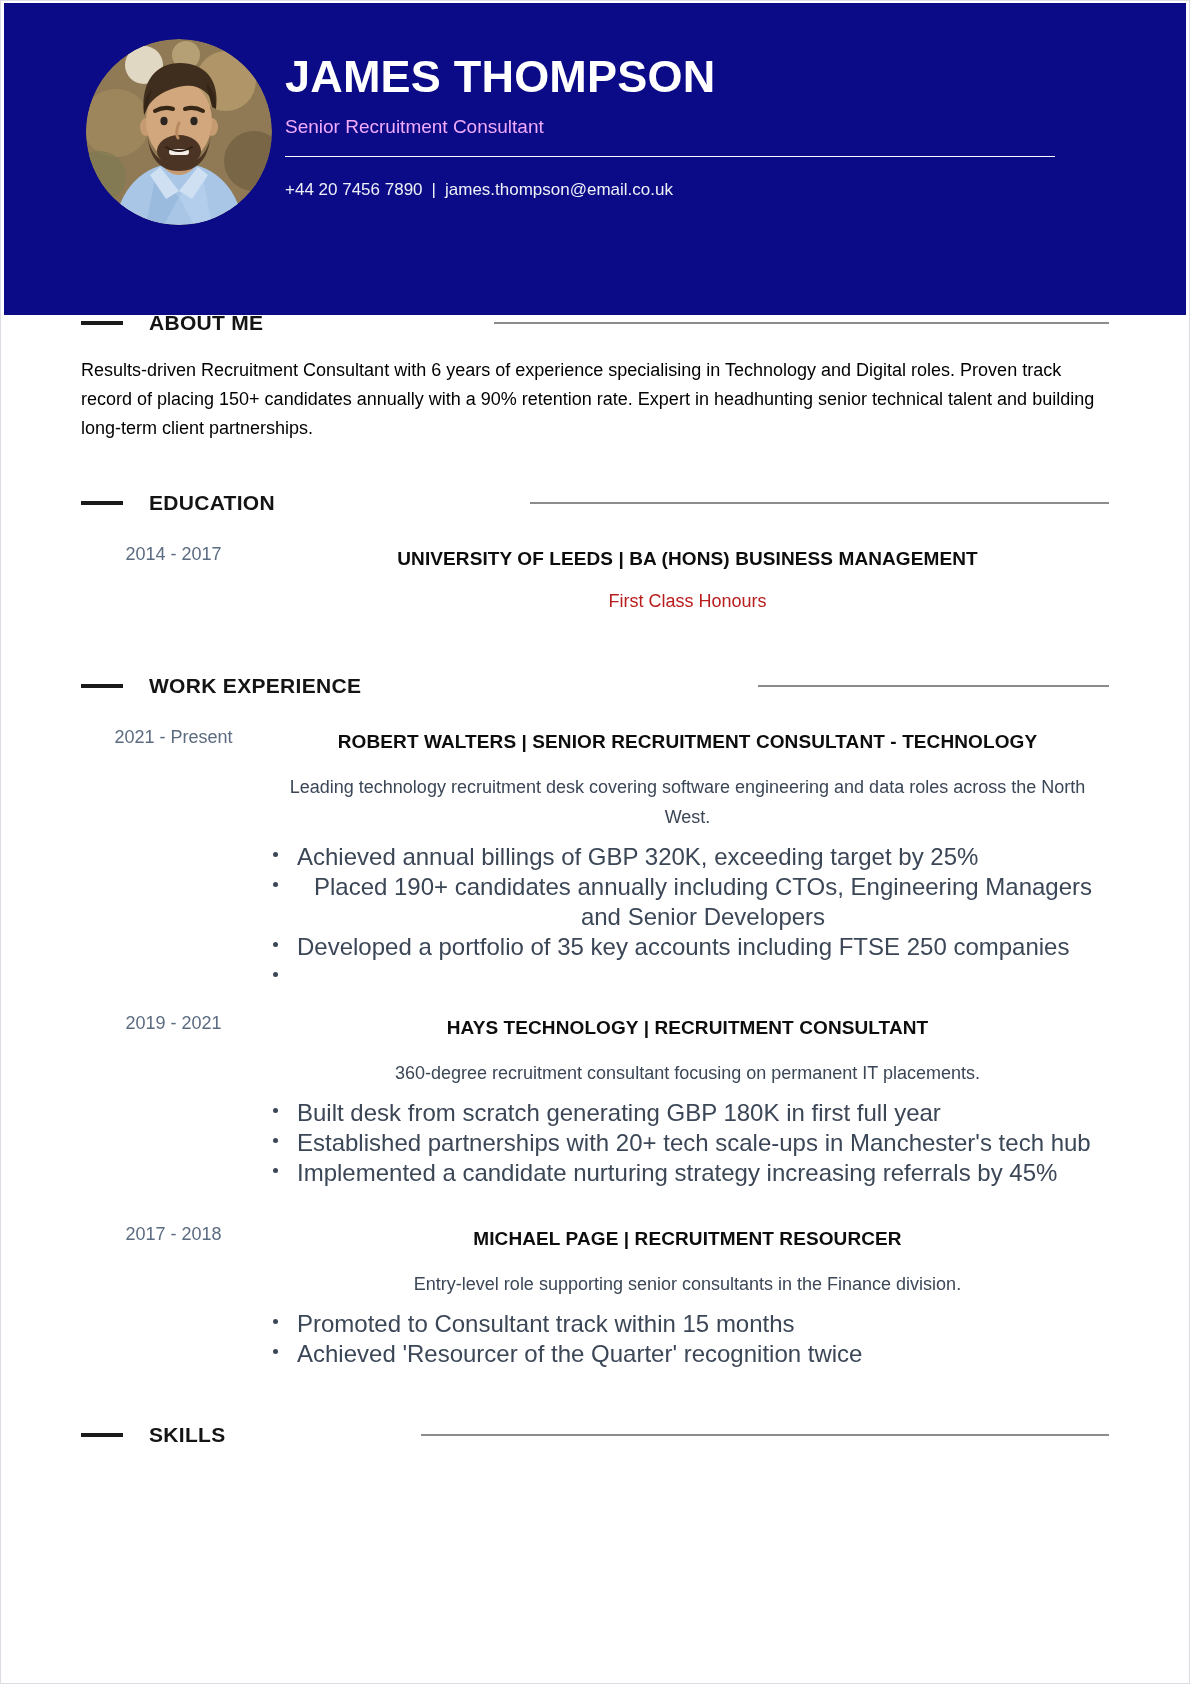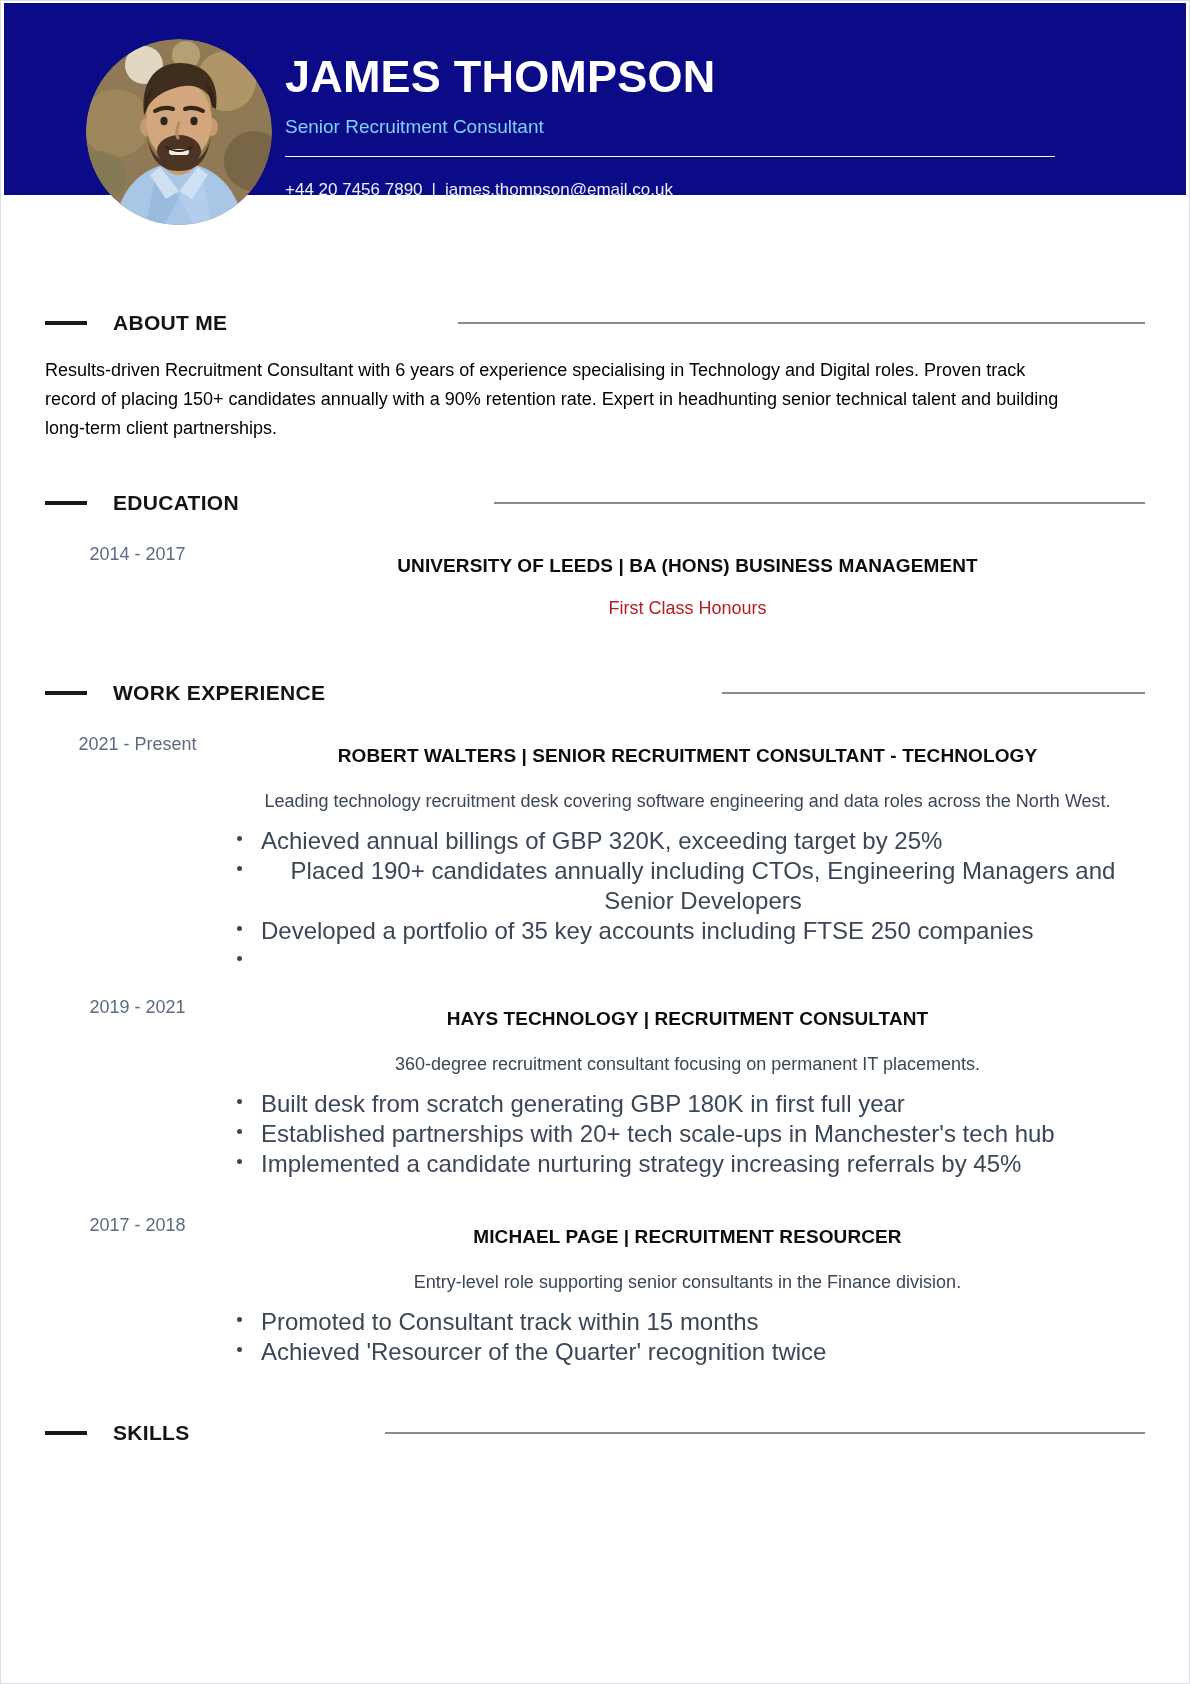--- a/index.html
+++ b/index.html
@@ -9,49 +9,49 @@
   .page {
     position:relative;
     width:1190px; height:1684px;
     background:#ffffff;
     border:1px solid #dcdce4;
     overflow:hidden;
   }
 
   
   .header {
-    position:absolute; top:2px; left:3px; right:3px; height:192px;
+    position:absolute; top:2px; left:3px; right:3px; height:312px;
     background:#0c0b87;
   }
   .photo-wrap {
     position:absolute; left:82px; top:36px;
     width:186px; height:186px; border-radius:50%; overflow:hidden;
   }
   .photo-wrap svg { display:block; }
   .header-name {
     position:absolute; left:281px; top:50px;
     margin:0; font-size:45px; line-height:48px; font-weight:bold;
     color:#ffffff; letter-spacing:0.2px; white-space:nowrap;
   }
   .header-subtitle {
     position:absolute; left:281px; top:112px;
-    margin:0; font-size:19px; line-height:24px; color:#7dd3fc; font-weight:normal;
+    margin:0; font-size:19px; line-height:24px; color:#f0abfc; font-weight:normal;
   }
   .header-rule {
     position:absolute; left:281px; top:153px;
     width:770px; height:1px; background:#fdfdfd;
   }
   .header-contact {
     position:absolute; left:281px; top:176px;
     font-size:17px; line-height:22px; color:#eef0f8;
   }
   .contact-sep { padding:0 9px; color:#eef0f8; }
 
   
-  .content { position:relative; padding:0 44px; }
+  .content { position:relative; padding:0 80px; }
 
   .sec-head { display:flex; align-items:center; height:24px; }
   .dash { flex:none; width:42px; height:4px; background:#1a1a1a; margin-right:26px; }
   .sec-title {
     margin:0; font-size:21px; line-height:24px; font-weight:bold;
     color:#141414; letter-spacing:0.3px; white-space:nowrap;
   }
   .rule { flex:1; height:2px; background:#8c8c8c; }
   .r-about  { margin-left:231px; }
   .r-edu    { margin-left:255px; }
@@ -61,21 +61,21 @@
   .sec-about { margin-top:310px; }
   .about-text {
     margin:21px 0 0; font-size:18px; line-height:29px; color:#000000;
     max-width:1015px;
   }
 
   .sec-edu { margin-top:48px; }
   .row { display:grid; grid-template-columns:185px 1fr; margin-top:27px;text-align:center; }
   .dates { font-size:18px; line-height:24px; color:#5b6b80; padding-top:0; }
   .entry-title {
-    margin:12px; font-size:19px; line-height:24px; font-weight:bold;
+    margin:5px; font-size:19px; line-height:24px; font-weight:bold;
     color:#0d0d0d; letter-spacing:0.1px;
   }
   .entry-detail { margin:18px 0 0; font-size:18px; line-height:24px; color:#b91c1c; }
 
   .sec-work { margin-top:61px; }
   .jobs { margin-top:26px; }
   .job + .job { margin-top:34px; }
   .job-desc { margin:18px 0 0; font-size:18px; line-height:30px; color:#3b4656; max-width:990px; }
   .job ul { margin:10px 0 0; padding:0; list-style:none; }
   .job li { display:flex; font-size:24px; line-height:30px; color:#3b4656; }

